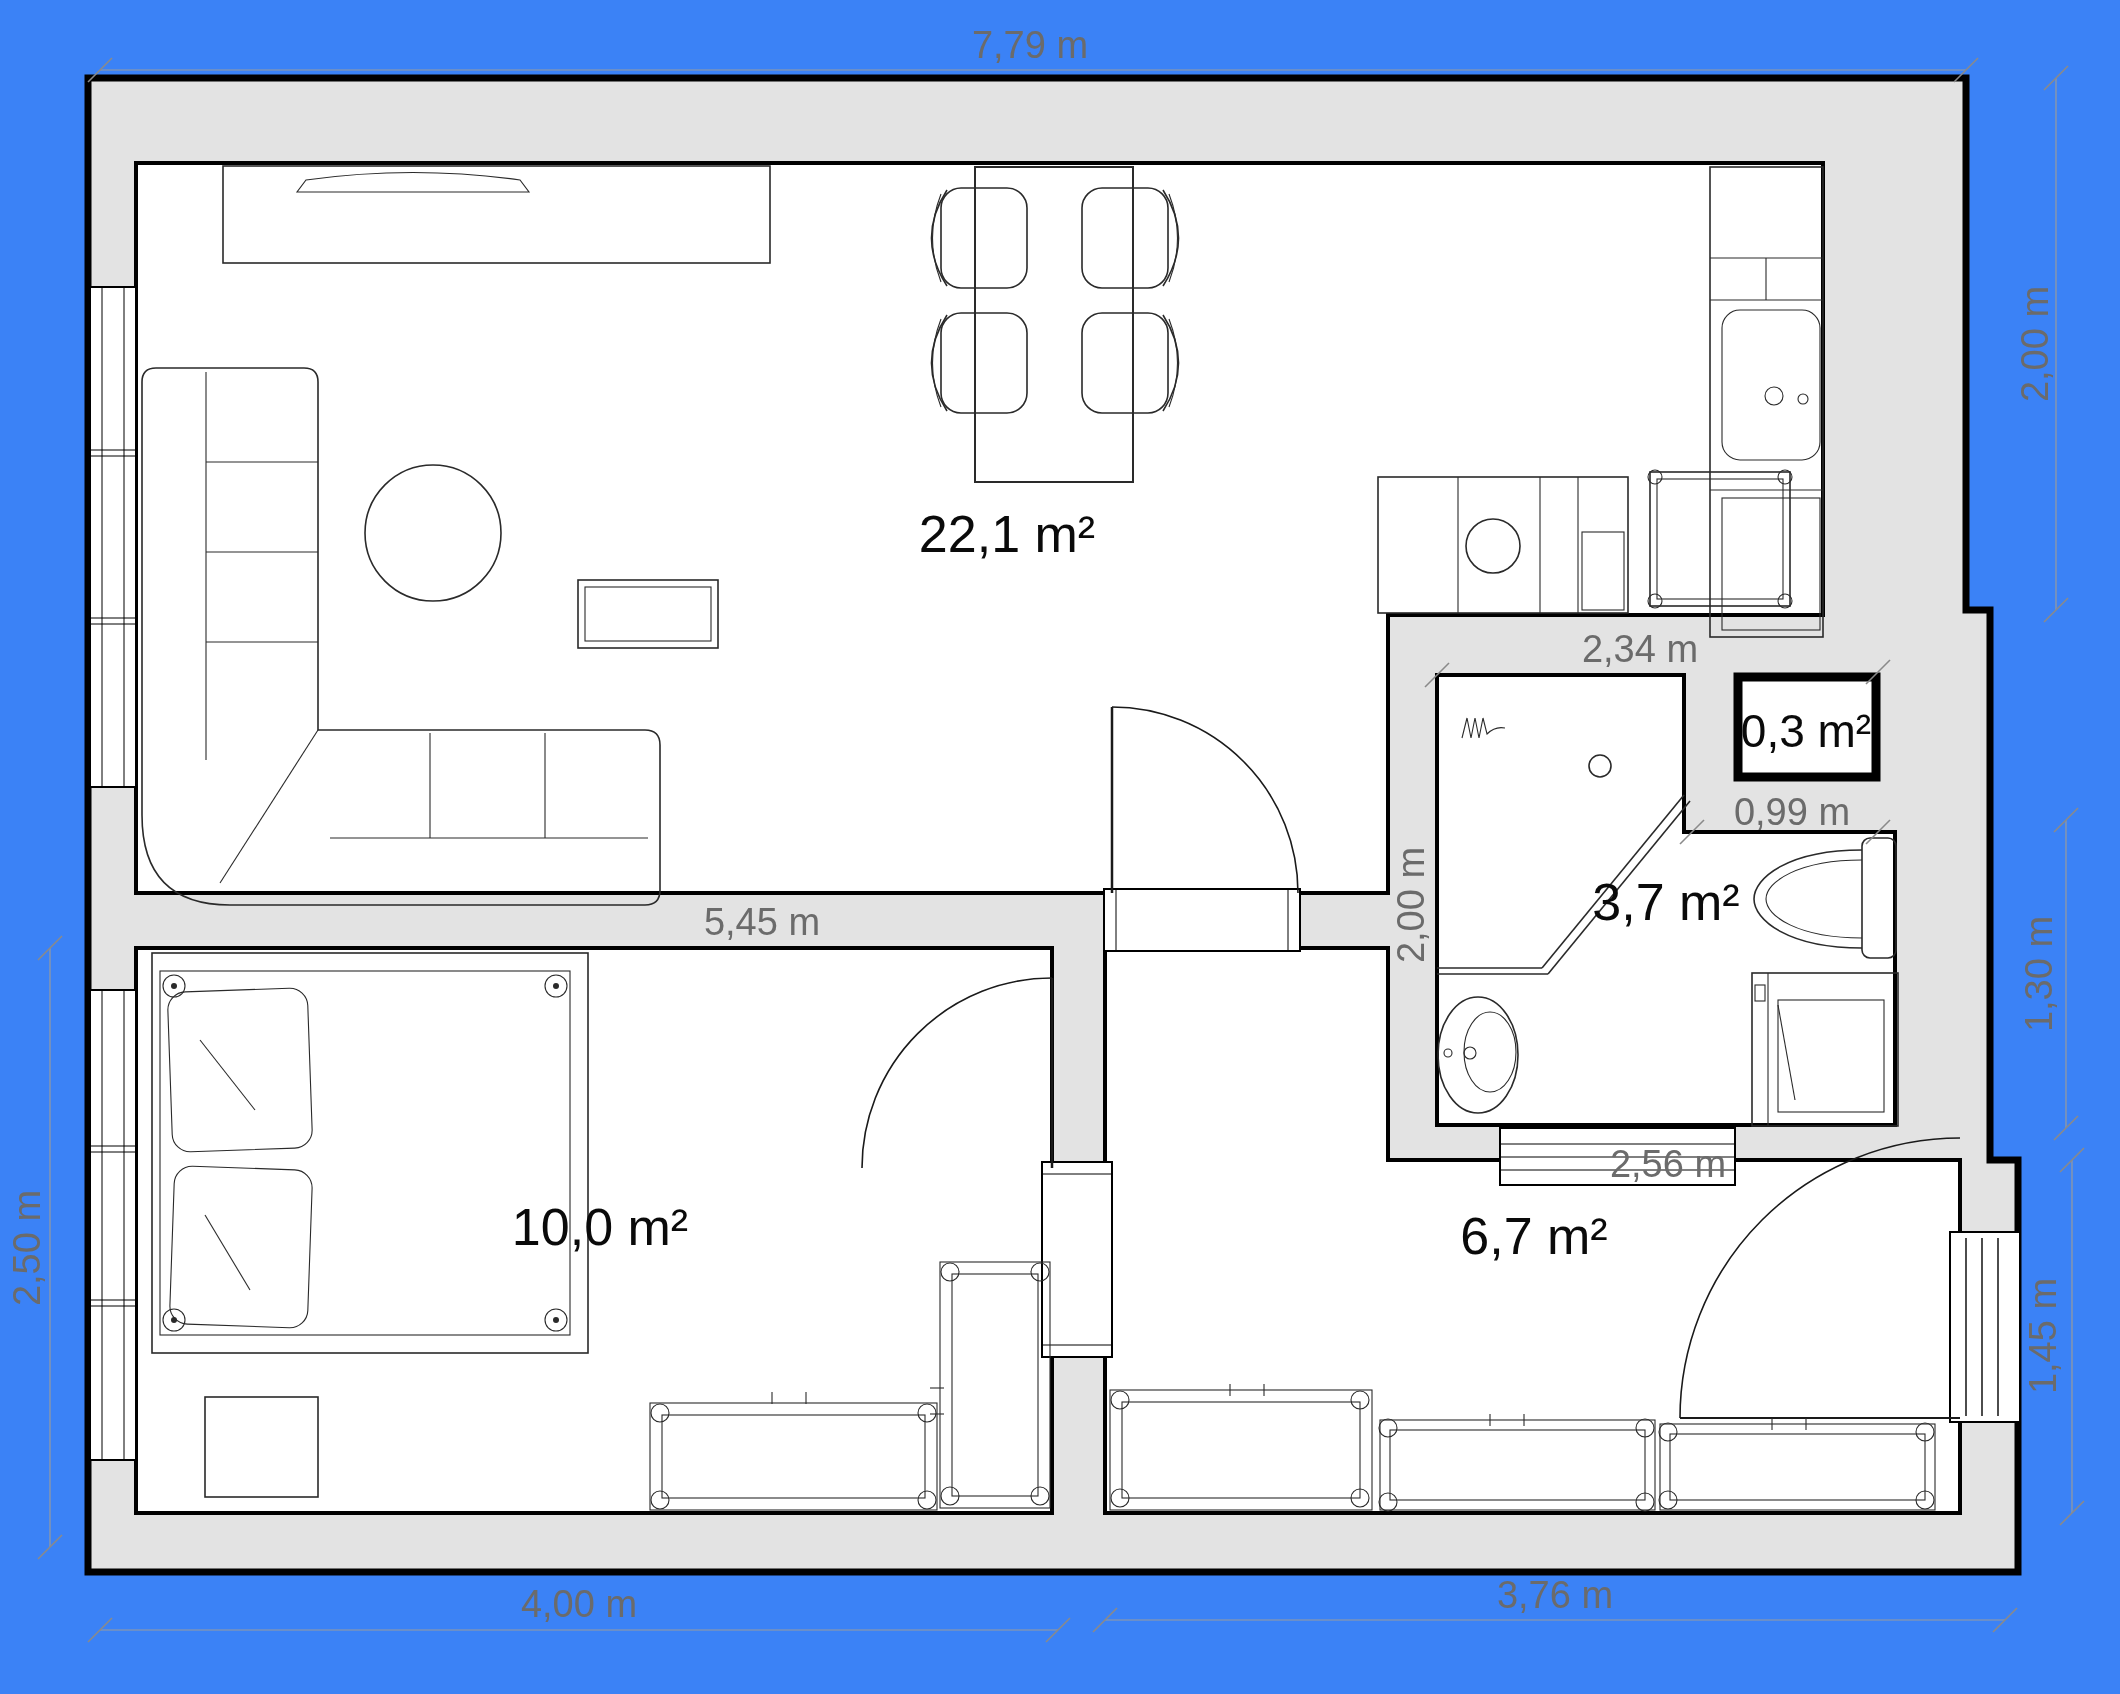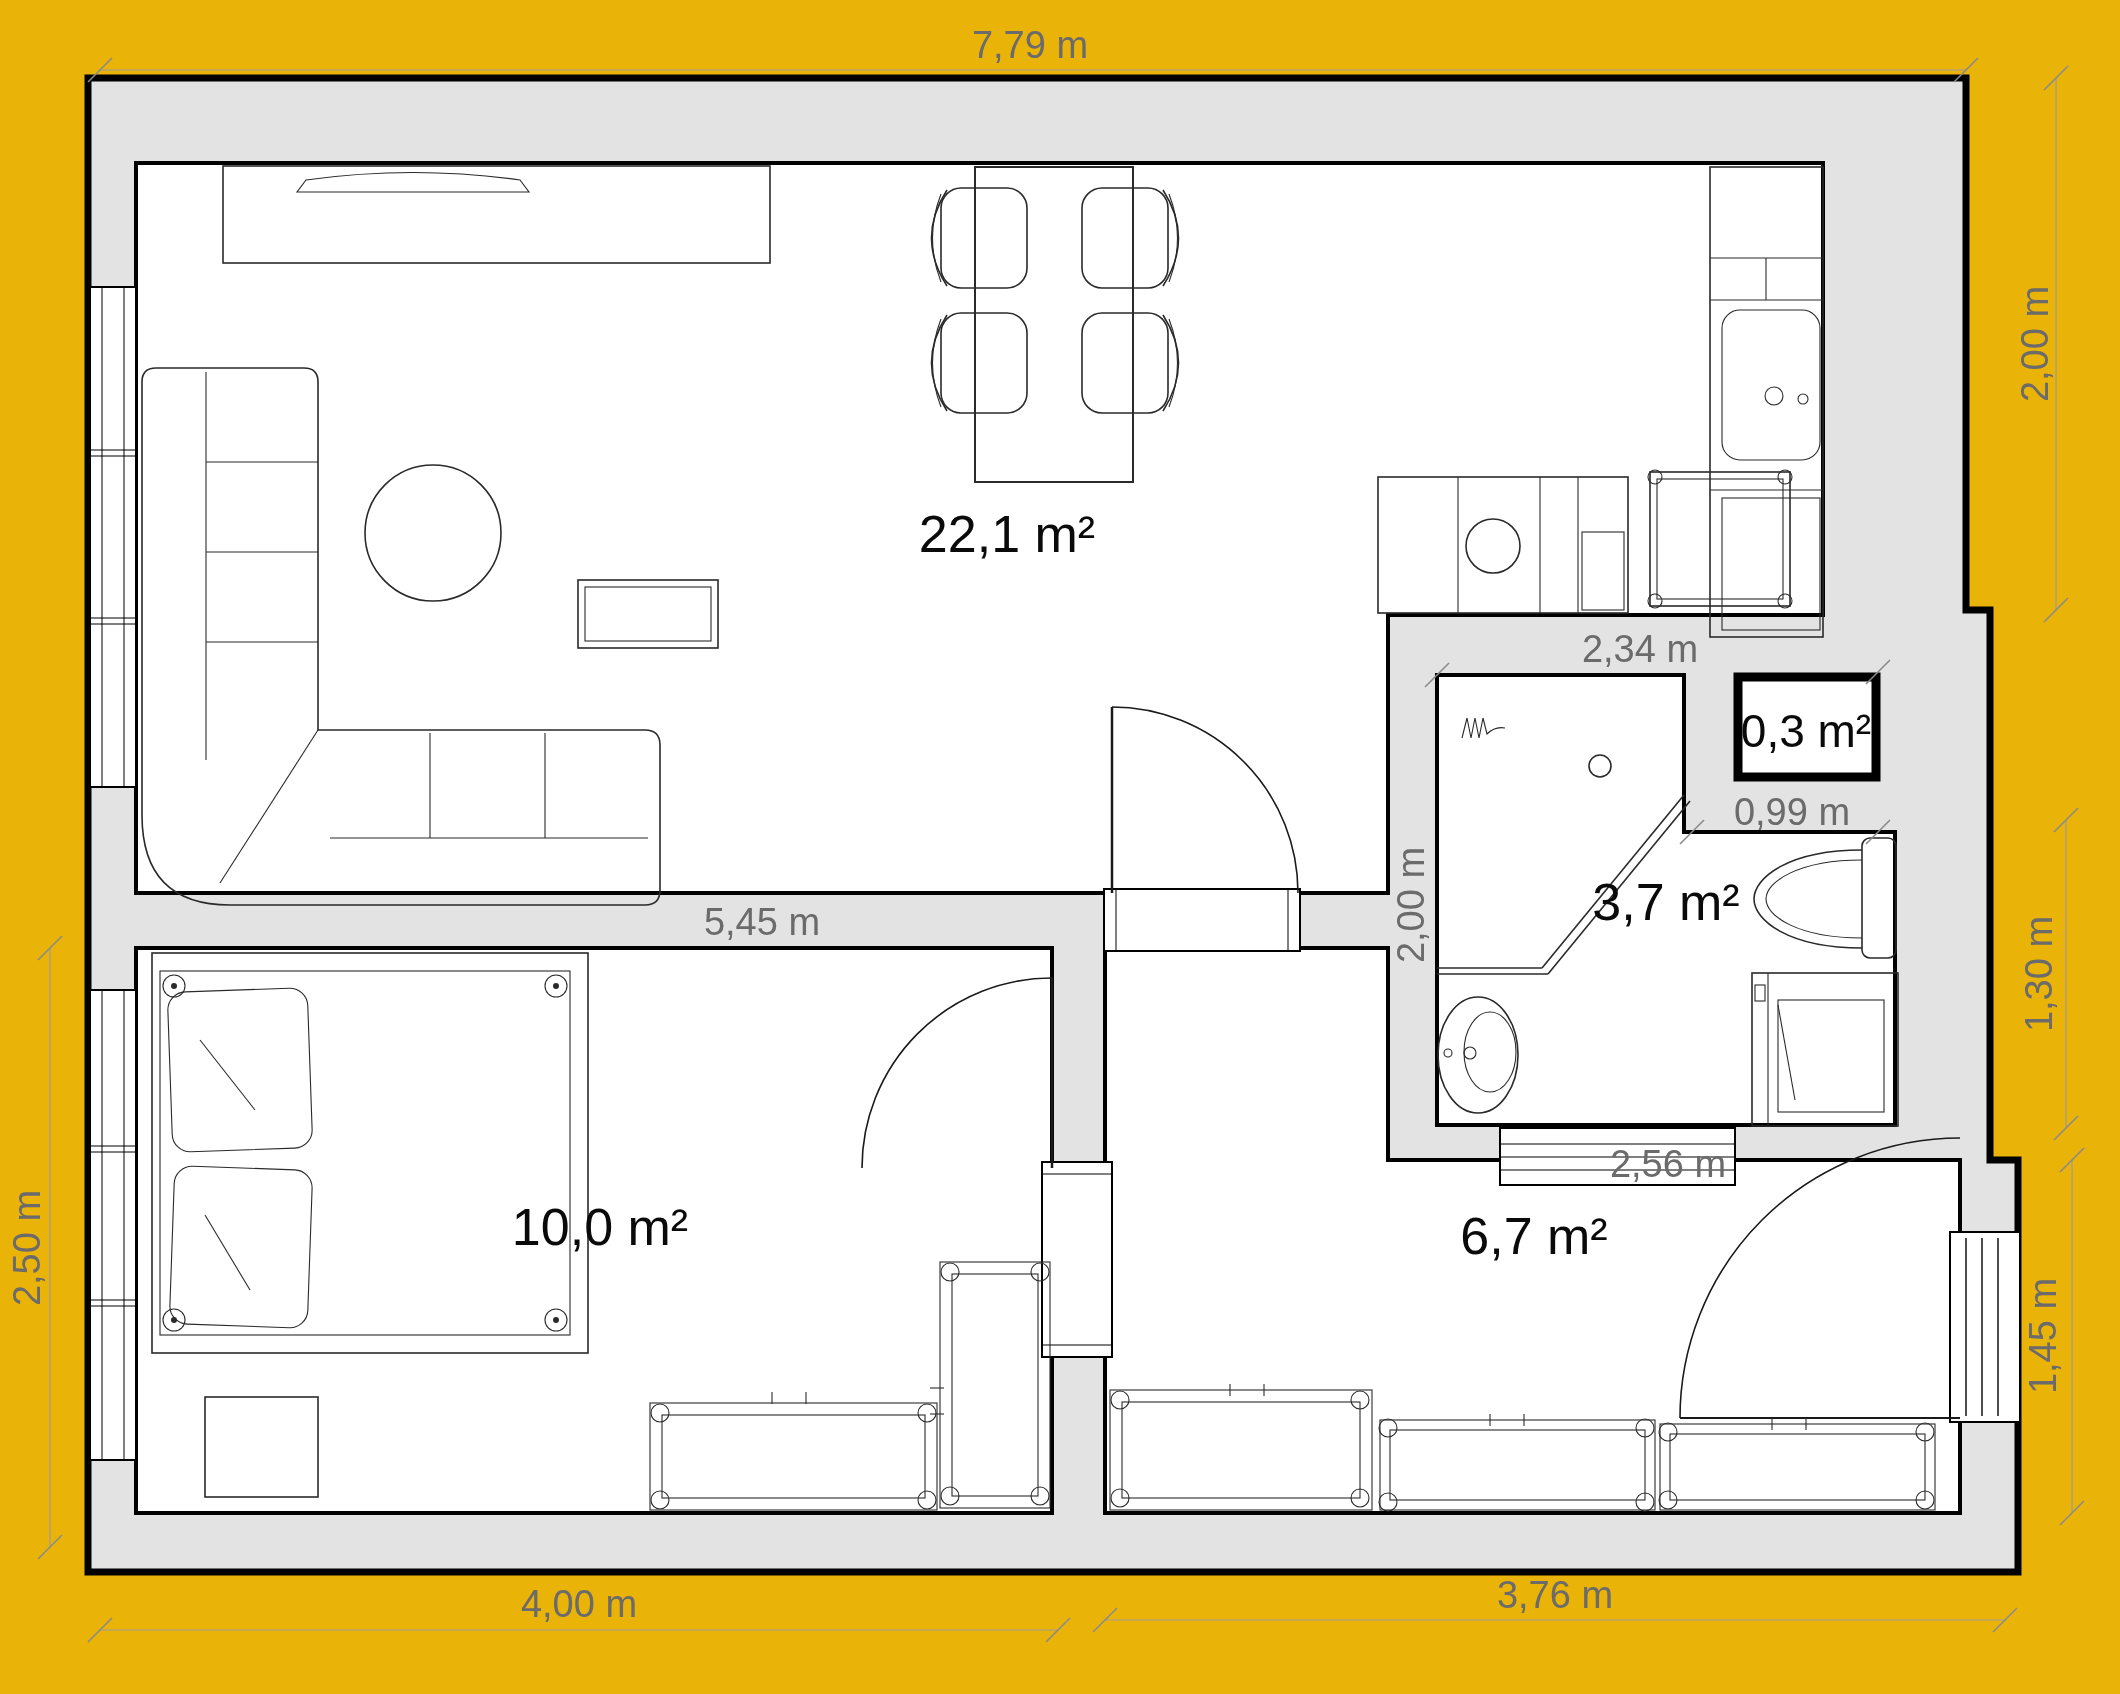--- a/index.html
+++ b/index.html
@@ -1,16 +1,16 @@
 <!DOCTYPE html>
 <html><head>
 <meta charset="utf-8">
 <style>
   html,body{margin:0;padding:0;background:#ffffff;}
-  #stage{position:relative;width:2120px;height:1694px;background:#eab308;overflow:hidden;
+  #stage{position:relative;width:2120px;height:1694px;background:#3b82f6;overflow:hidden;
          font-family:"Liberation Sans","DejaVu Sans",sans-serif;}
   svg{position:absolute;left:0;top:0;}
   .dimtxt{fill:#6b6b6b;font-size:38px;font-family:"Liberation Sans","DejaVu Sans",sans-serif;}
   .areatxt{fill:#0a0a0a;font-size:52px;font-family:"Liberation Sans","DejaVu Sans",sans-serif;}
   .closettxt{fill:#0a0a0a;font-size:46px;font-family:"Liberation Sans","DejaVu Sans",sans-serif;}
   .dimline{stroke:#9b9b9b;stroke-width:1.2;}
   .tick{stroke:#8a8a8a;stroke-width:1.6;}
   .furn{stroke:#2a2a2a;stroke-width:1.6;fill:none;}
   .furn2{stroke:#2a2a2a;stroke-width:1.1;fill:none;}
   .door{stroke:#1a1a1a;stroke-width:1.6;fill:none;}

